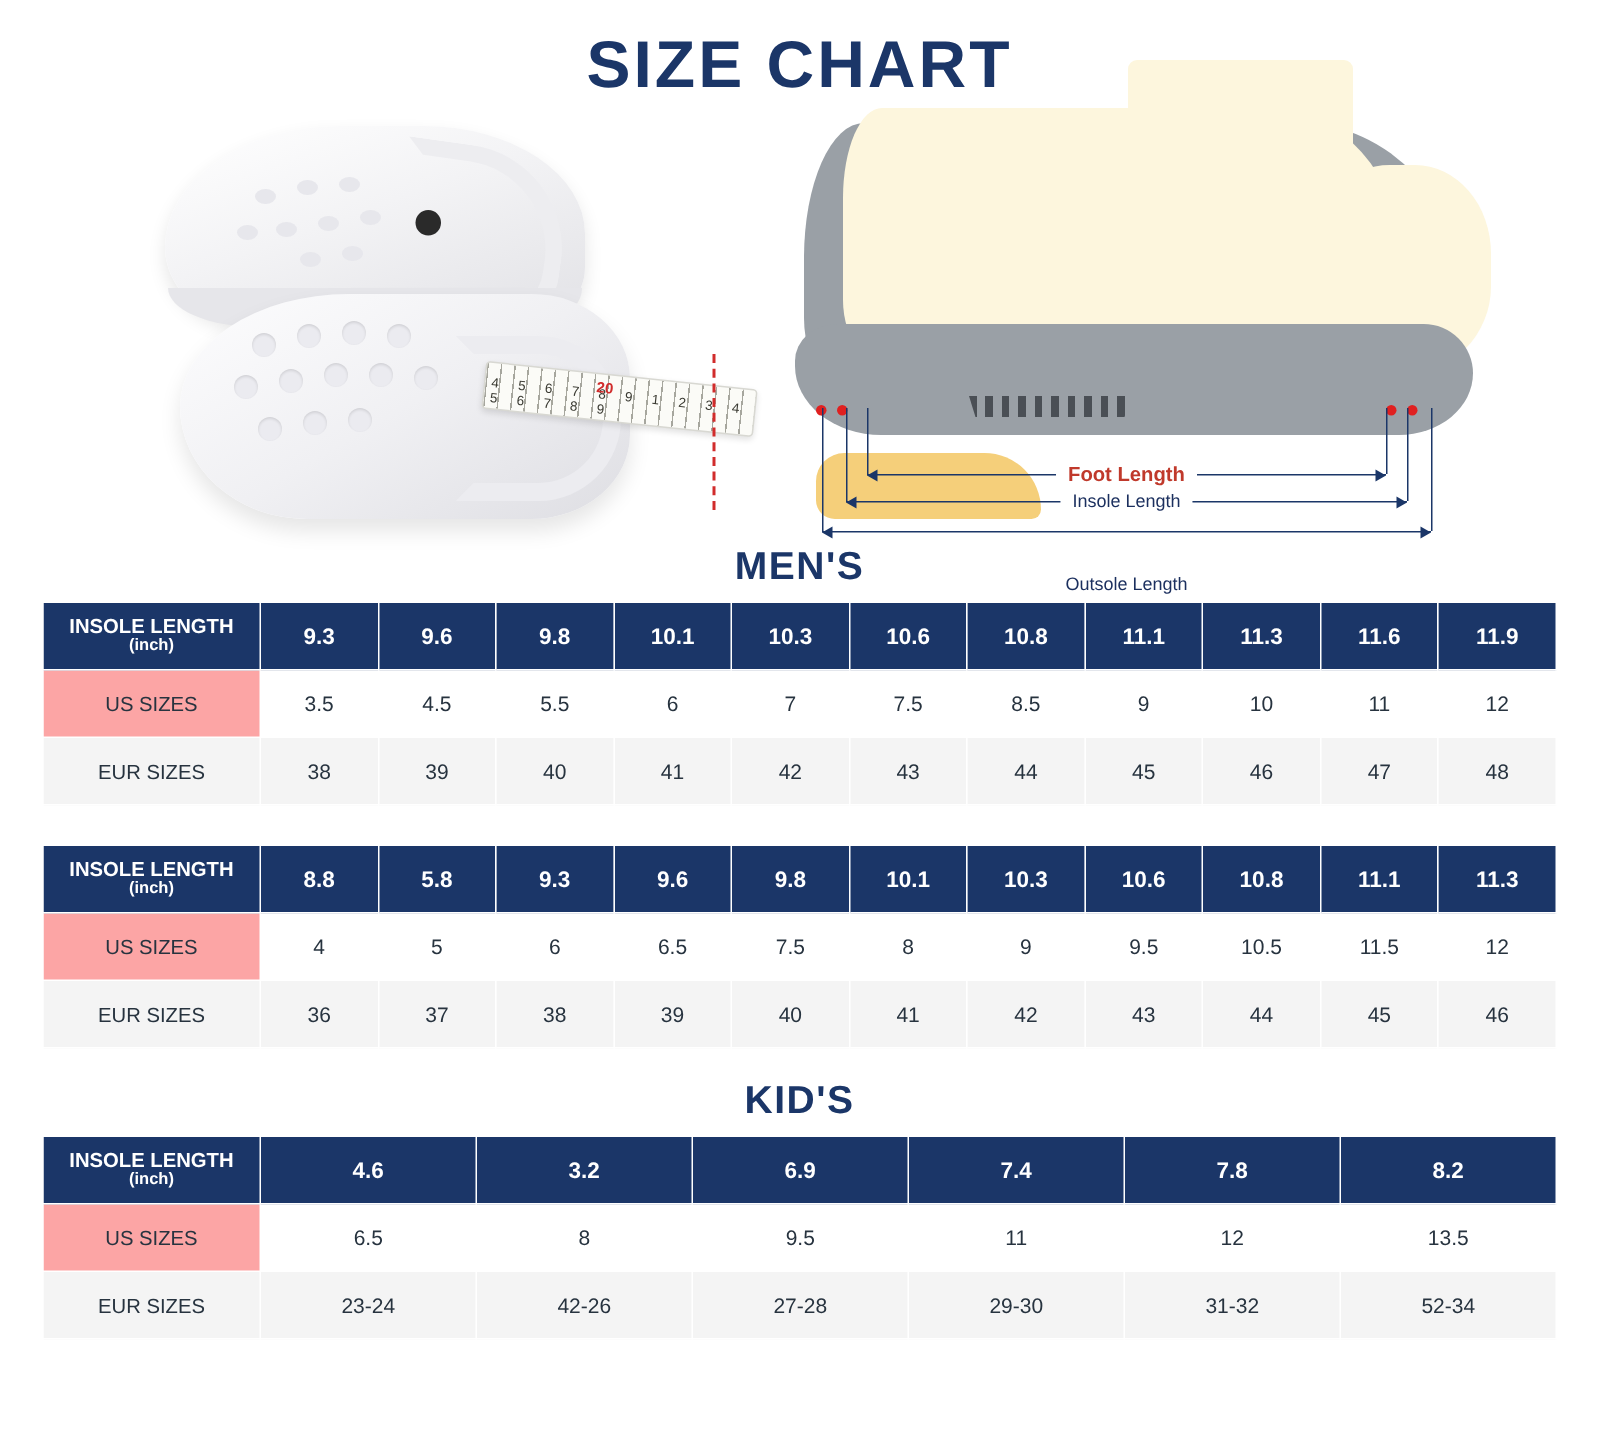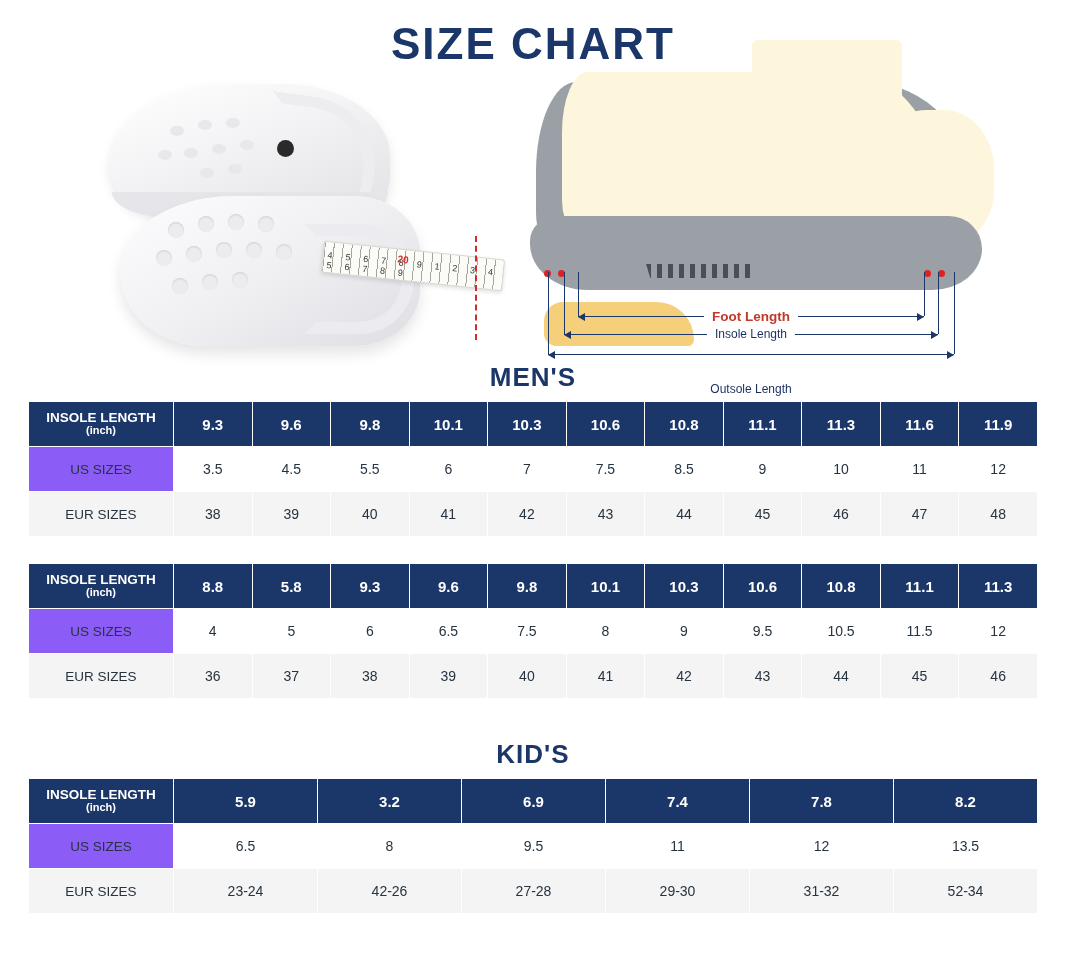--- a/index.html
+++ b/index.html
@@ -333,26 +333,26 @@
     display: block;
     font-size: 11px;
     font-weight: bold;
   }
   .row-label {
     background: #f4f4f4;
     font-size: 13.5px;
     color: #27333f;
   }
   tr.row-us td { background: #ffffff; }
-  tr.row-us td.row-label { background: #8b5cf6; }
+  tr.row-us td.row-label { background: #fca5a5; }
   tr.row-eur td { background: #f4f4f4; }
 
   .mt-men { margin-top: 6px; }
   .mt-women { margin-top: 26px; }
-  .mt-kids { margin-top: 40px; }
+  .mt-kids { margin-top: 19px; }
 </style>
 </head>
 <body>
 
 <div class="page">
 
   <div class="title">SIZE CHART</div>
 
   <div class="illustration">
 
@@ -535,21 +535,21 @@
 
   <div class="section mt-kids">
     <div class="section-title">KID'S</div>
     <table>
       <tbody>
           <tr>
         <td class="hdr-label">
           <span>INSOLE LENGTH</span>
           <span class="sub">(inch)</span>
         </td>
-        <td class="hdr-cell">5.9</td>
+        <td class="hdr-cell">4.6</td>
         <td class="hdr-cell">3.2</td>
         <td class="hdr-cell">6.9</td>
         <td class="hdr-cell">7.4</td>
         <td class="hdr-cell">7.8</td>
         <td class="hdr-cell">8.2</td>
       </tr>
       <tr class="row-us">
         <td class="row-label">US SIZES</td>
         <td>6.5</td>
         <td>8</td>

